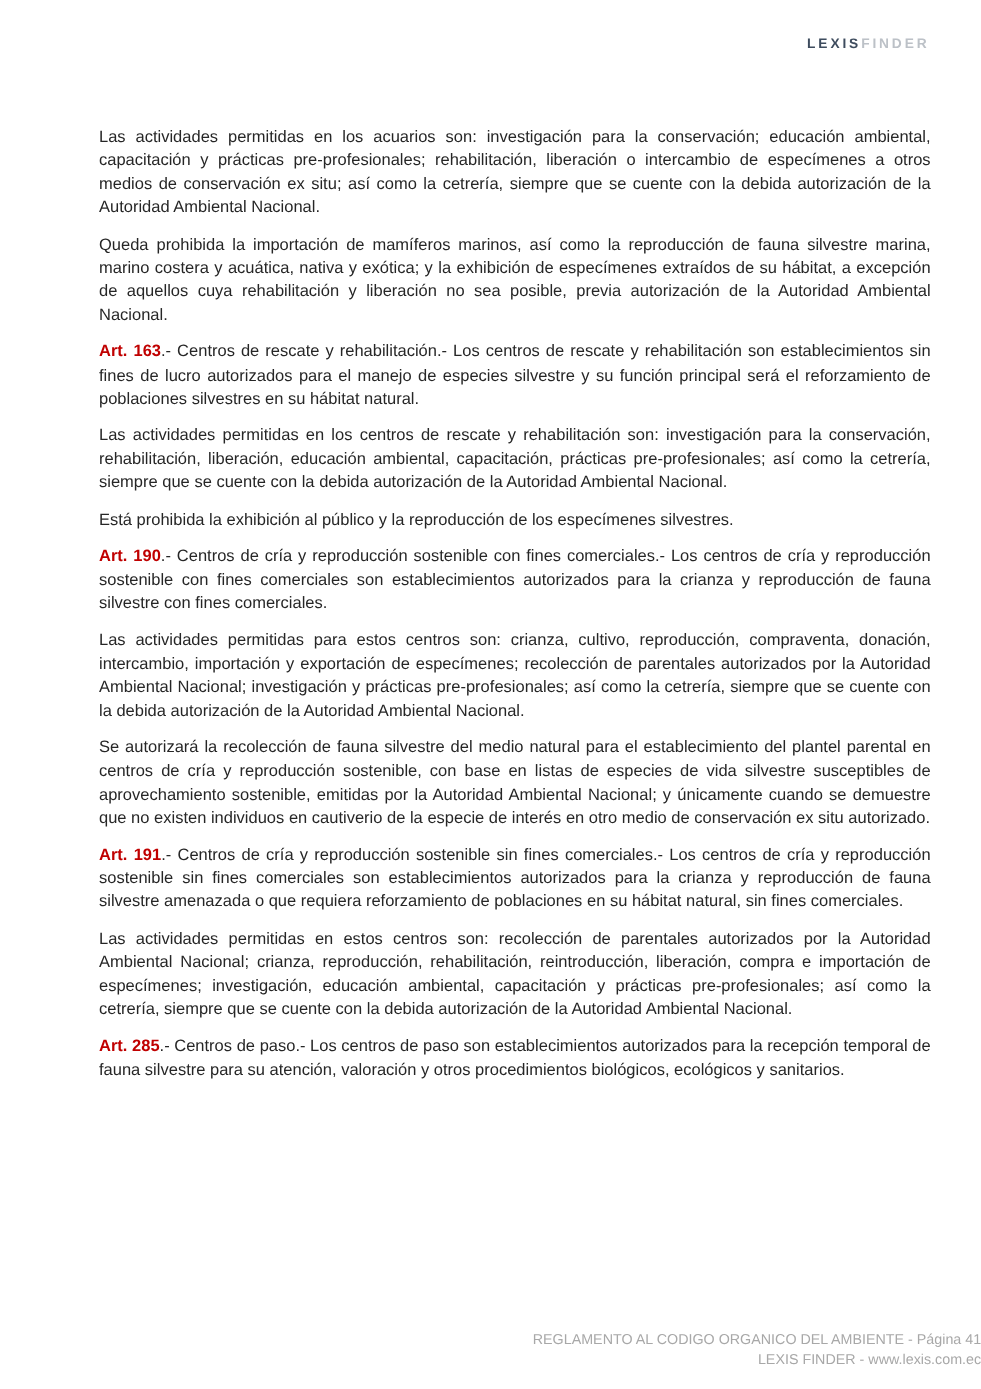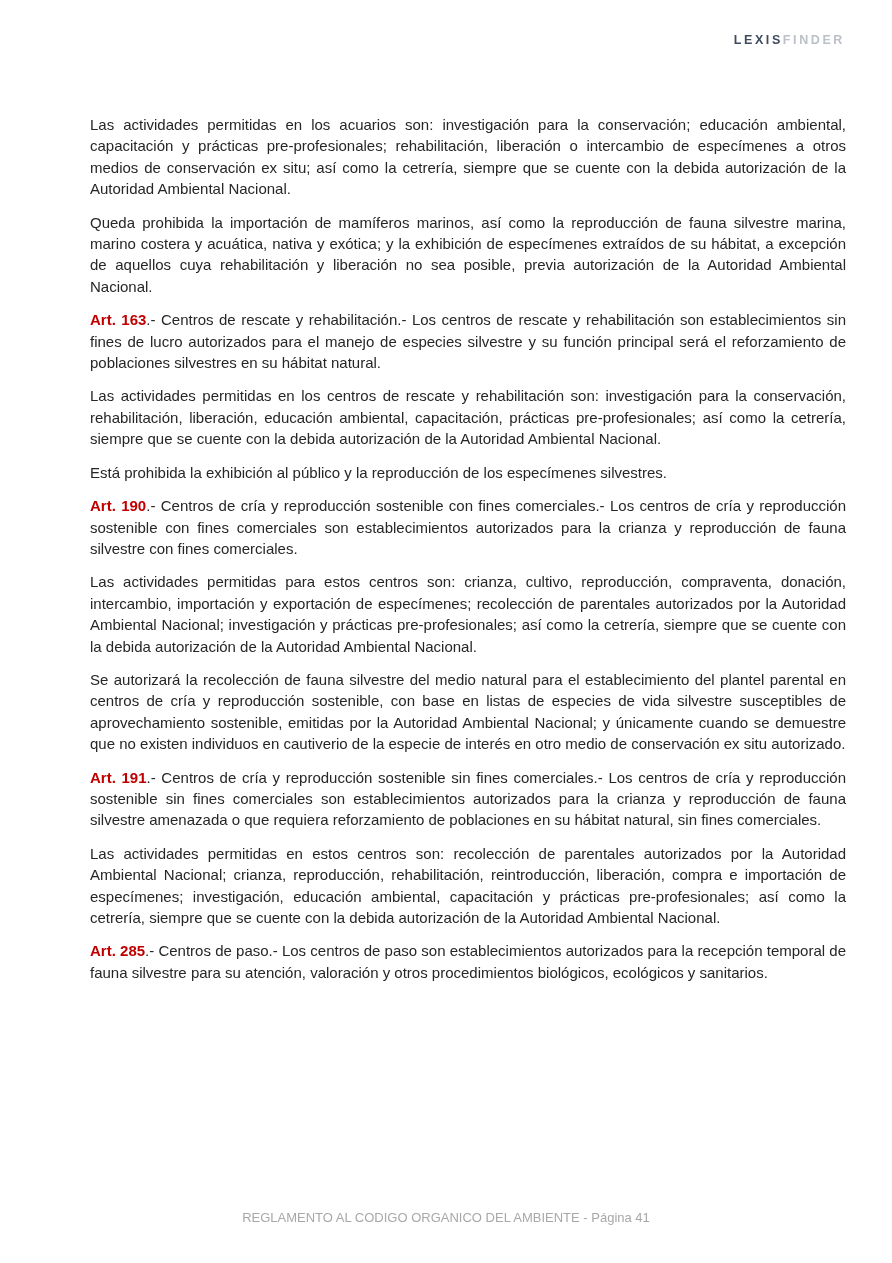--- a/index.html
+++ b/index.html
@@ -27,21 +27,21 @@
   .content p {
     text-align: justify;
     margin-bottom: 12px;
   }
   .art {
     color: var(--art-red, #C00000);
     font-weight: bold;
   }
   .footer {
     position: absolute; top: 1209px; left: 0; width: 100%;
-    text-align: center;
+    text-align: right;
     color: var(--footer-gray, #A8A8A8);
     font-size: 13px; line-height: 18px;
   }
 </style>
 </head>
 <body>
 
 <div class="page">
 
   <div class="logo">
@@ -57,15 +57,16 @@
     <p><span class="art">Art. 190</span><span>.- Centros de cría y reproducción sostenible con fines comerciales.- Los centros de cría y reproducción sostenible con fines comerciales son establecimientos autorizados para la crianza y reproducción de fauna silvestre con fines comerciales.</span></p>
     <p><span>Las actividades permitidas para estos centros son: crianza, cultivo, reproducción, compraventa, donación, intercambio, importación y exportación de especímenes; recolección de parentales autorizados por la Autoridad Ambiental Nacional; investigación y prácticas pre-profesionales; así como la cetrería, siempre que se cuente con la debida autorización de la Autoridad Ambiental Nacional.</span></p>
     <p><span>Se autorizará la recolección de fauna silvestre del medio natural para el establecimiento del plantel parental en centros de cría y reproducción sostenible, con base en listas de especies de vida silvestre susceptibles de aprovechamiento sostenible, emitidas por la Autoridad Ambiental Nacional; y únicamente cuando se demuestre que no existen individuos en cautiverio de la especie de interés en otro medio de conservación ex situ autorizado.</span></p>
     <p><span class="art">Art. 191</span><span>.- Centros de cría y reproducción sostenible sin fines comerciales.- Los centros de cría y reproducción sostenible sin fines comerciales son establecimientos autorizados para la crianza y reproducción de fauna silvestre amenazada o que requiera reforzamiento de poblaciones en su hábitat natural, sin fines comerciales.</span></p>
     <p><span>Las actividades permitidas en estos centros son: recolección de parentales autorizados por la Autoridad Ambiental Nacional; crianza, reproducción, rehabilitación, reintroducción, liberación, compra e importación de especímenes; investigación, educación ambiental, capacitación y prácticas pre-profesionales; así como la cetrería, siempre que se cuente con la debida autorización de la Autoridad Ambiental Nacional.</span></p>
     <p><span class="art">Art. 285</span><span>.- Centros de paso.- Los centros de paso son establecimientos autorizados para la recepción temporal de fauna silvestre para su atención, valoración y otros procedimientos biológicos, ecológicos y sanitarios.</span></p>
   </div>
 
   <div class="footer">
     <div>REGLAMENTO AL CODIGO ORGANICO DEL AMBIENTE - Página 41</div>
+    <div>LEXIS FINDER - www.lexis.com.ec</div>
   </div>
 
 </div>
 
 </body></html>

